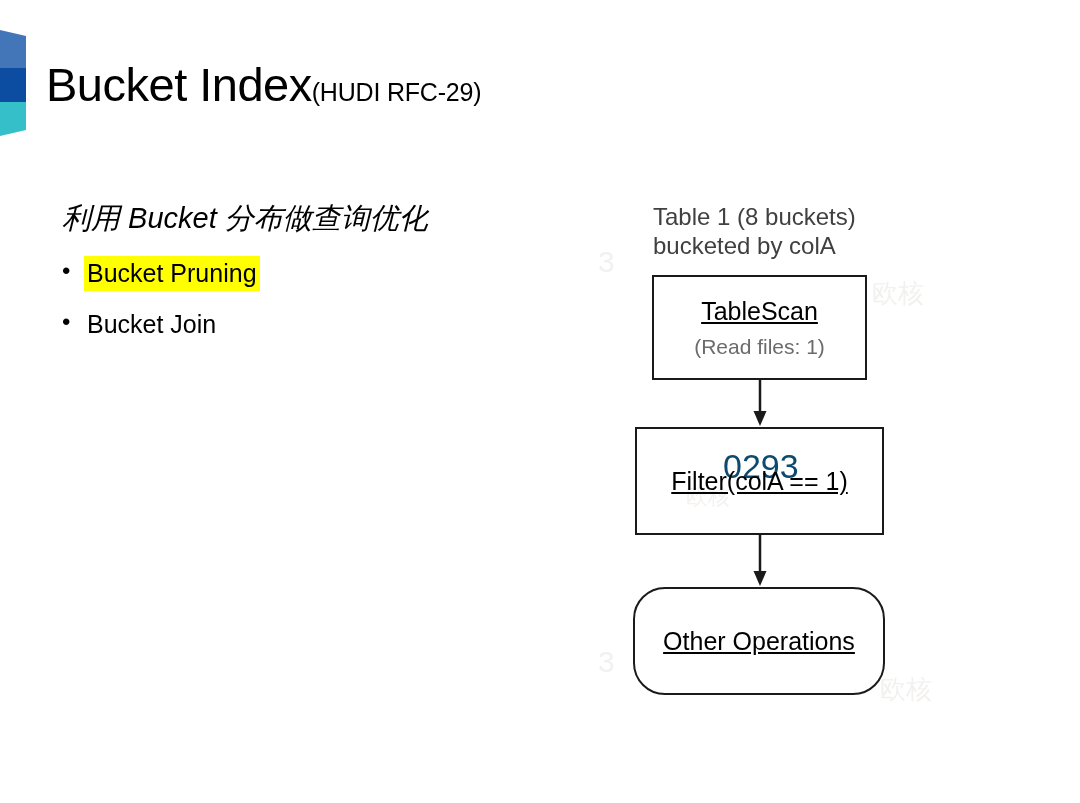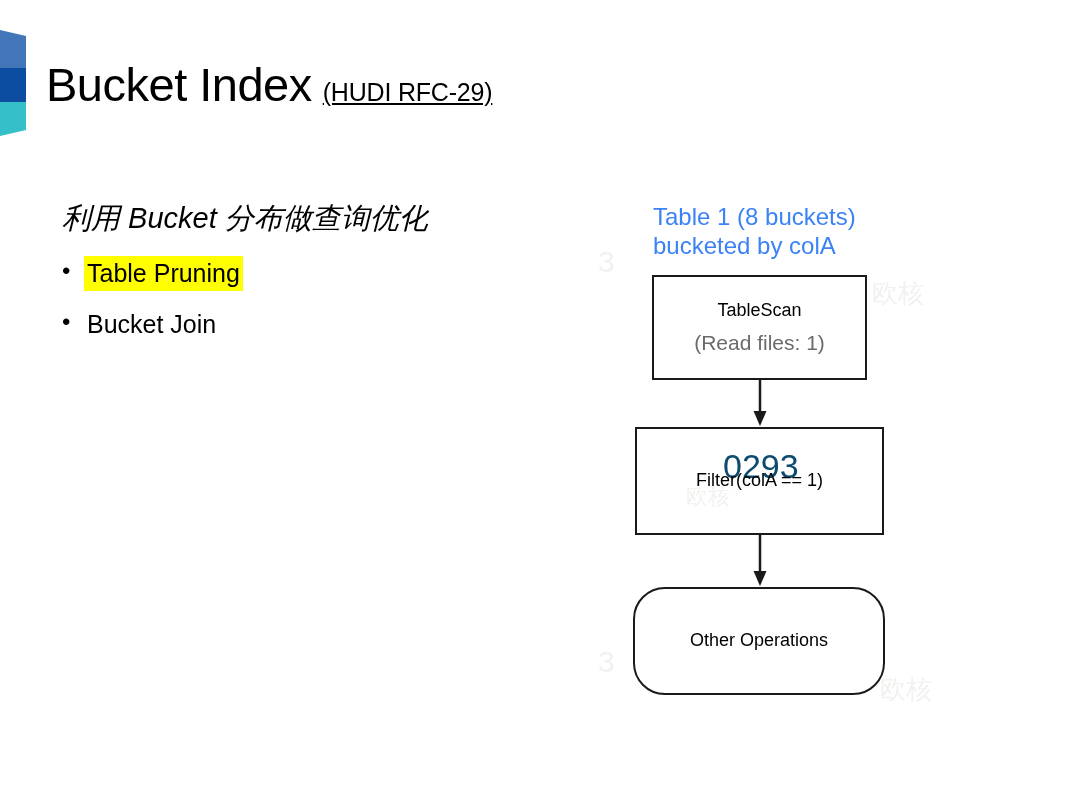--- a/index.html
+++ b/index.html
@@ -40,23 +40,21 @@
   #title-main {
     font-size: 47px;
     font-weight: 400;
     color: #000000;
     letter-spacing: -0.5px;
   }
   #title-sub {
     font-size: 25px;
     font-weight: 400;
     color: #000000;
-    margin-left: 11px;
     letter-spacing: -0.2px;
-    text-decoration: underline;
   }
 
   
   #body-left {
     position: absolute;
     left: 62px;
     top: 200px;
     width: 470px;
   }
   #lead-line {
@@ -97,21 +95,21 @@
     left: 600px;
     top: 196px;
     width: 320px;
     height: 520px;
   }
   #diagram-caption {
     position: absolute;
     left: 53px;
     top: 6px;
     font-size: 24px;
-    color: #3b82f6;
+    color: #404040;
     line-height: 1.22;
     white-space: nowrap;
   }
   .node-box {
     position: absolute;
     border: 2.5px solid #1a1a1a;
     background: transparent;
     box-sizing: border-box;
     display: flex;
     flex-direction: column;
@@ -131,23 +129,24 @@
     height: 108px;
   }
   #box-other {
     left: 33px;
     top: 391px;
     width: 252px;
     height: 108px;
     border-radius: 32px;
   }
   .node-title {
-    font-size: 18px;
+    font-size: 25px;
     color: #000000;
     line-height: 1.2;
+    text-decoration: underline;
   }
   .node-sub {
     font-size: 21px;
     color: #6b6b6b;
     line-height: 1.2;
     margin-top: 8px;
   }
   .arrow {
     position: absolute;
     left: 153px;
@@ -217,21 +216,21 @@
   <div id="title-row">
     <span id="title-main">Bucket Index</span>
     <span id="title-sub">(HUDI RFC-29)</span>
   </div>
 
   <div id="body-left">
     <div id="lead-line">利用 Bucket 分布做查询优化</div>
 
     <div class="bullet-row">
       <span class="bullet-dot">•</span>
-      <span class="bullet-text hl">Table Pruning</span>
+      <span class="bullet-text hl">Bucket Pruning</span>
     </div>
 
     <div class="bullet-row">
       <span class="bullet-dot">•</span>
       <span class="bullet-text">Bucket Join</span>
     </div>
   </div>
 
   <div class="watermark" id="wm-3-a">3</div>
   <div class="watermark" id="wm-3-b">3</div>

